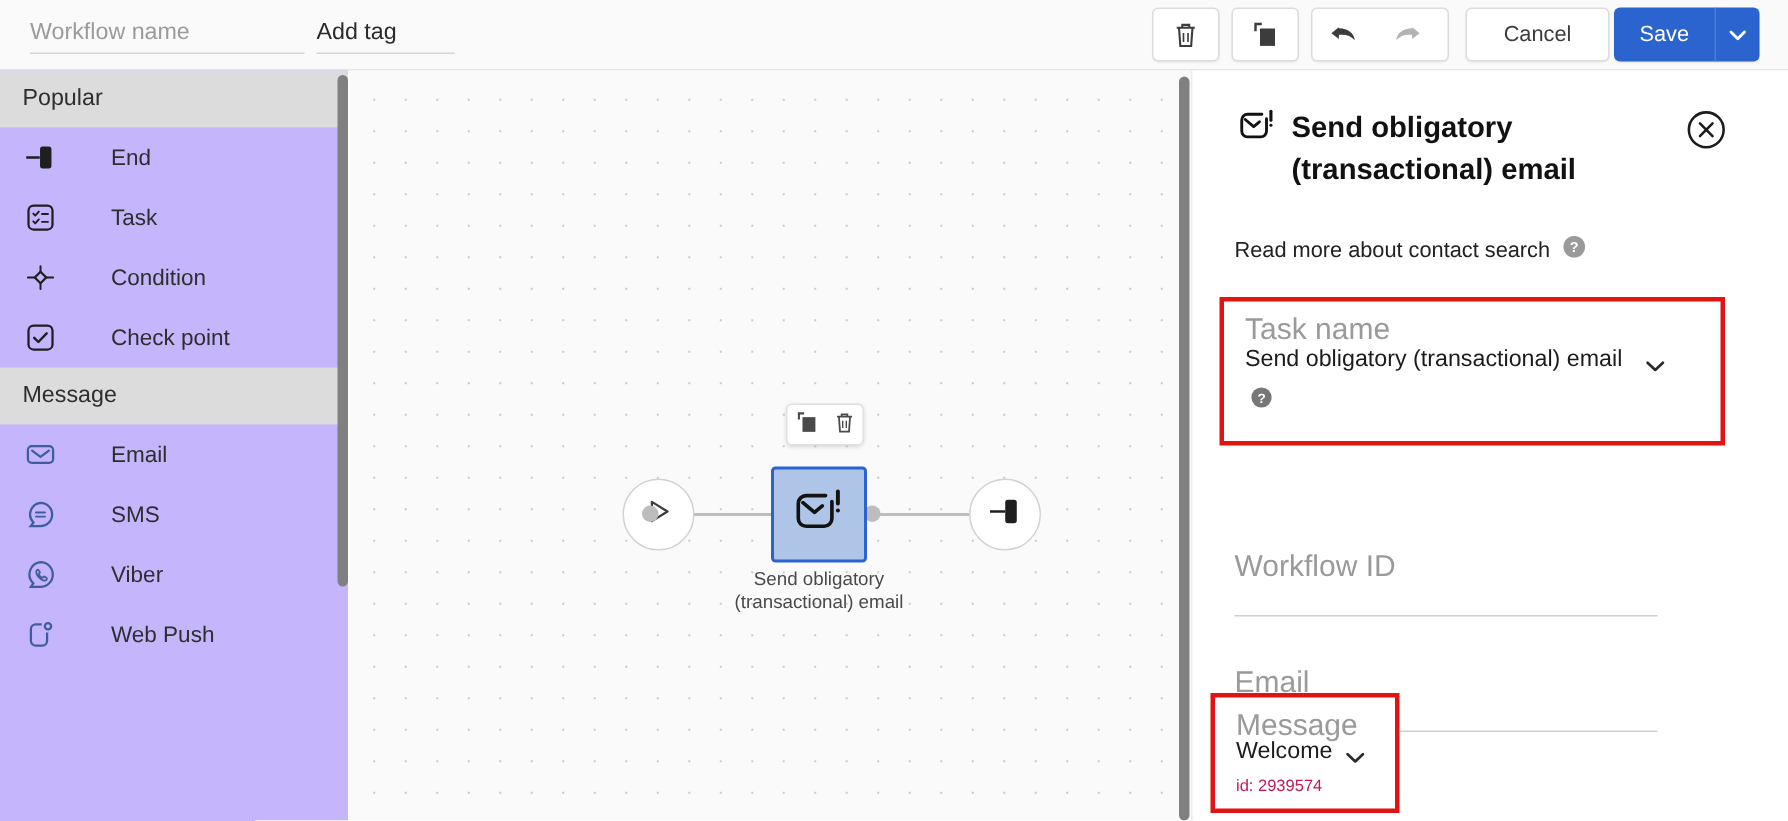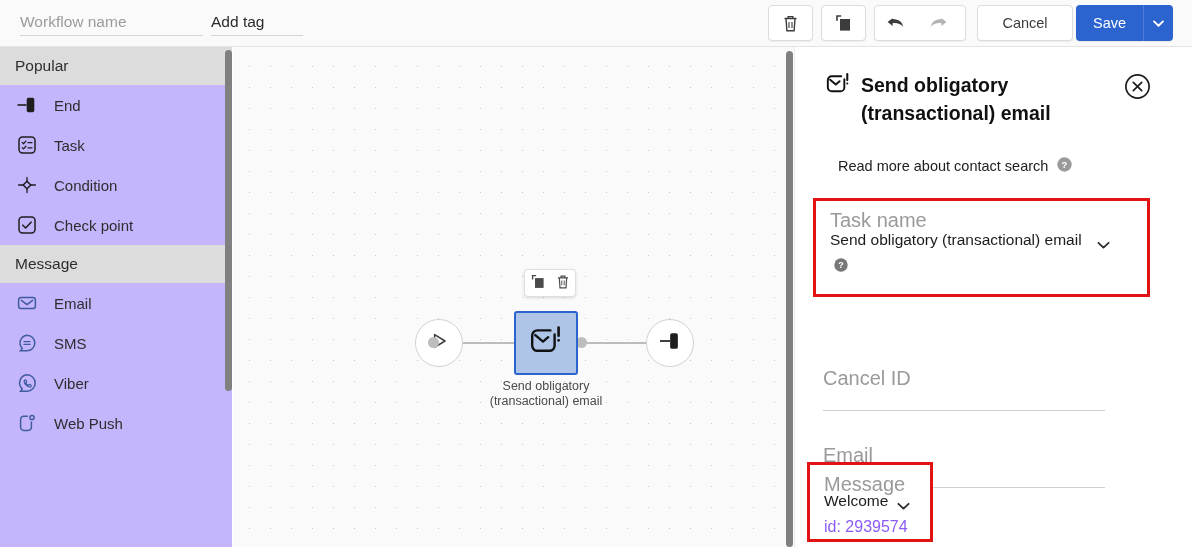--- a/index.html
+++ b/index.html
@@ -73,21 +73,21 @@
   .sidebar {
     position: absolute; left: 0; top: 47px; width: 232px; height: 500px;
     background: #c4b5fd; overflow: hidden;
   }
   .section-head {
     height: 38px; background: #dcdcdc; display: flex; align-items: center;
     padding-left: 15px; font-size: 15.5px; color: #2e2e2e;
   }
   .side-item {
     height: 40px; display: flex; align-items: center; padding-left: 16px;
-    cursor: pointer; font-size: 15px; color: #2e2e2e;
+    cursor: pointer; font-size: 15px; color: #2e2e2e; gap: 20px;
   }
   .side-ico { width: 34px; display: flex; align-items: center; }
   .side-label { margin-left: 4px; }
 
   .side-scrollbar {
     position: absolute; left: 225px; top: 50px; width: 7px; height: 341px;
     background: #808080; border-radius: 4px; cursor: pointer;
   }
 
   
@@ -145,34 +145,33 @@
   }
   .panel-close {
     position: absolute; left: 326px; top: 25px; width: 32px; height: 32px;
     background: transparent; border: none; cursor: pointer;
     display: flex; align-items: center; justify-content: center;
   }
   .read-more {
     position: absolute; left: 28px; top: 110px;
     display: flex; align-items: center; font-size: 14.5px; color: #222;
     cursor: pointer;
-    margin-left: 15px;
   }
   .help-ico { margin-left: 9px; display: block; cursor: pointer; }
 
   .hl-box {
     position: absolute; border: 3px solid #e21313; background: #fff;
   }
   #hl-task { left: 18px; top: 151px; width: 337px; height: 99px; }
   #hl-msg  { left: 12px; top: 415px; width: 126px; height: 80px; }
 
   .fld-label { font-size: 20px; color: #9a9a9a; }
   .fld-value { font-size: 15.5px; color: #1c1c1c; }
   .fld-hint  { font-size: 13.5px; color: #9a9a9a; line-height: 18px; }
-  .fld-id    { font-size: 16px; color: #8b5cf6; }
+  .fld-id    { font-size: 11px; color: #be185d; }
 
   .task-label { position: absolute; left: 14px; top: 8px; }
   .task-value { position: absolute; left: 14px; top: 30px; }
   .task-caret { position: absolute; left: 280px; top: 35px; cursor: pointer; }
   .task-hint  { position: absolute; left: 14px; top: 56px; width: 300px; }
 
   .plain-field { position: absolute; width: 282px; }
   .plain-field .pf-label { position: absolute; left: 0; top: 0; }
   .plain-field .pf-line {
     position: absolute; left: 0; top: 43px; width: 282px; height: 1px; background: #cfcfcf;
@@ -454,21 +453,21 @@
         <span style="display:inline-block;vertical-align:-2px;margin-left:4px;">
           <svg width="14" height="14" viewBox="0 0 15 15">
             <circle cx="7.5" cy="7.5" r="7.2" fill="#777"></circle>
             <text x="7.5" y="11.1" font-family="Liberation Sans, sans-serif" font-size="9.6" font-weight="bold" fill="#fff" text-anchor="middle">?</text>
           </svg>
         </span>
       </div>
     </div>
 
     <div class="plain-field" id="fld-contact">
-      <div class="fld-label pf-label">Cancel ID</div>
+      <div class="fld-label pf-label">Workflow ID</div>
       <div class="pf-line"></div>
     </div>
 
     <div class="plain-field" id="fld-email">
       <div class="fld-label pf-label">Email</div>
       <div class="pf-line"></div>
     </div>
 
     <div class="hl-box" id="hl-msg">
       <div class="fld-label msg-label">Message</div>

